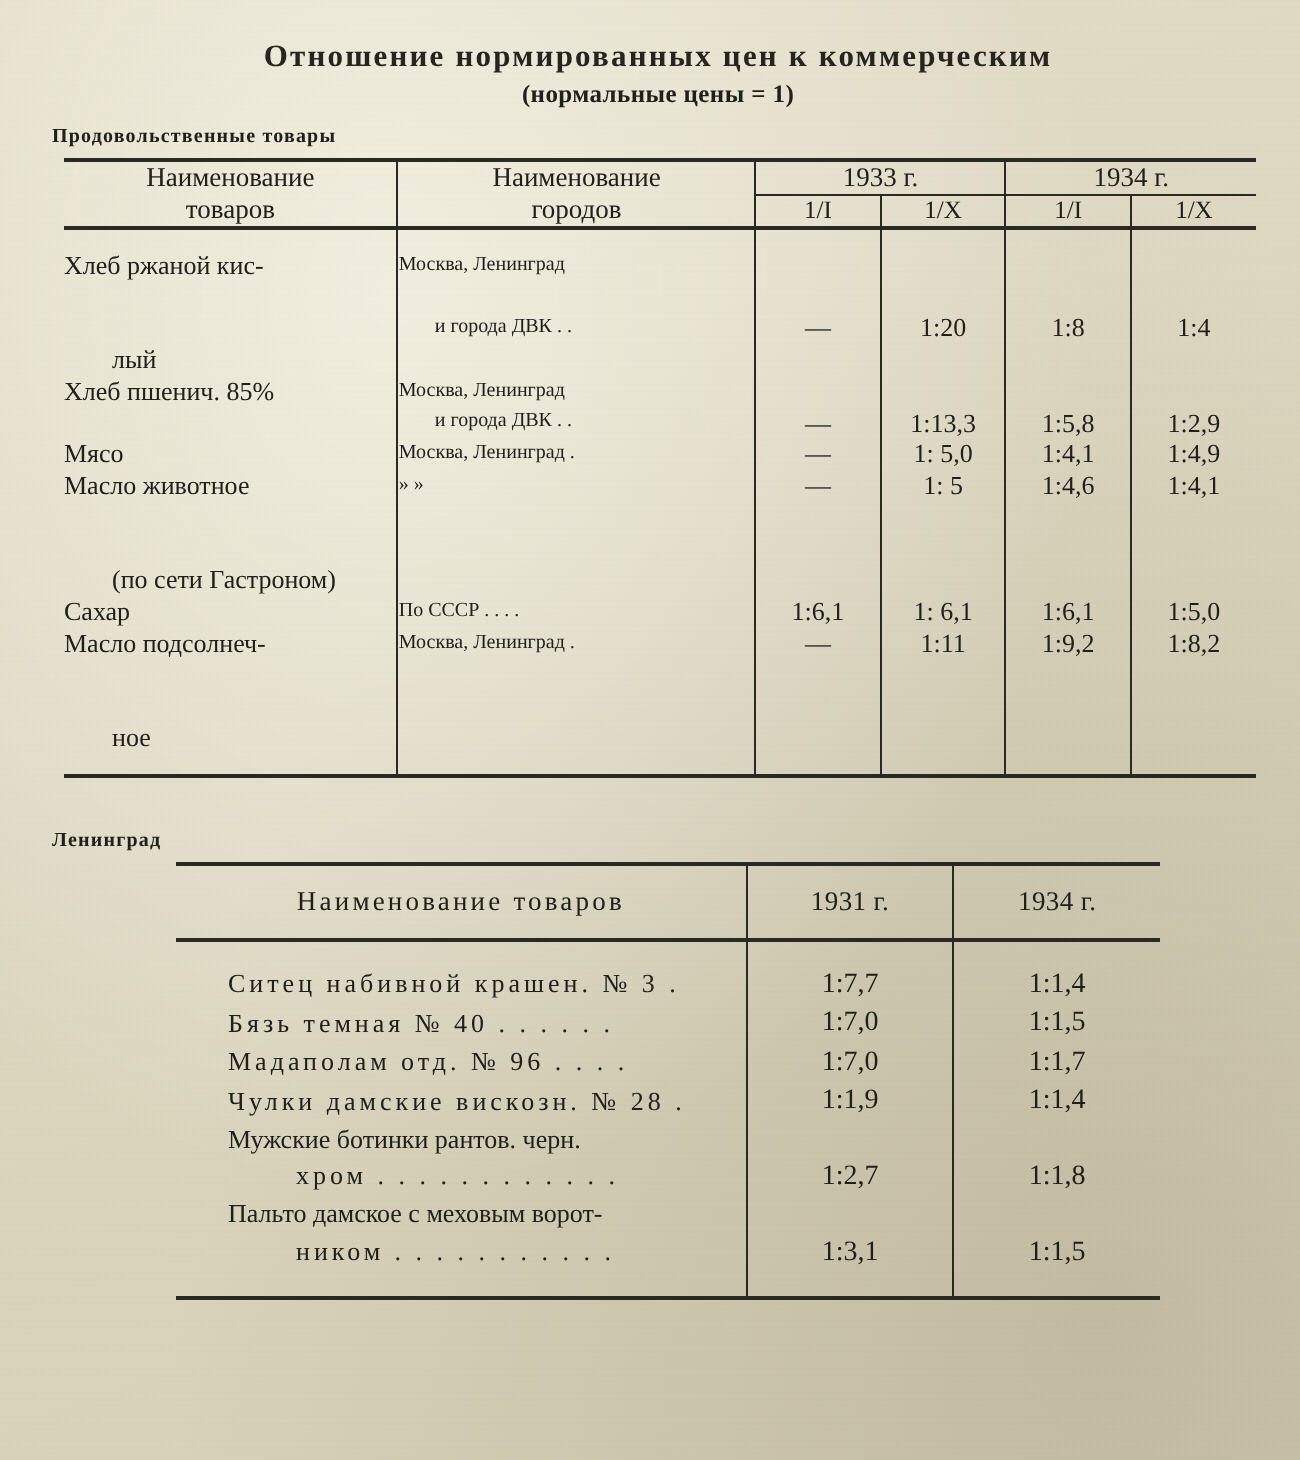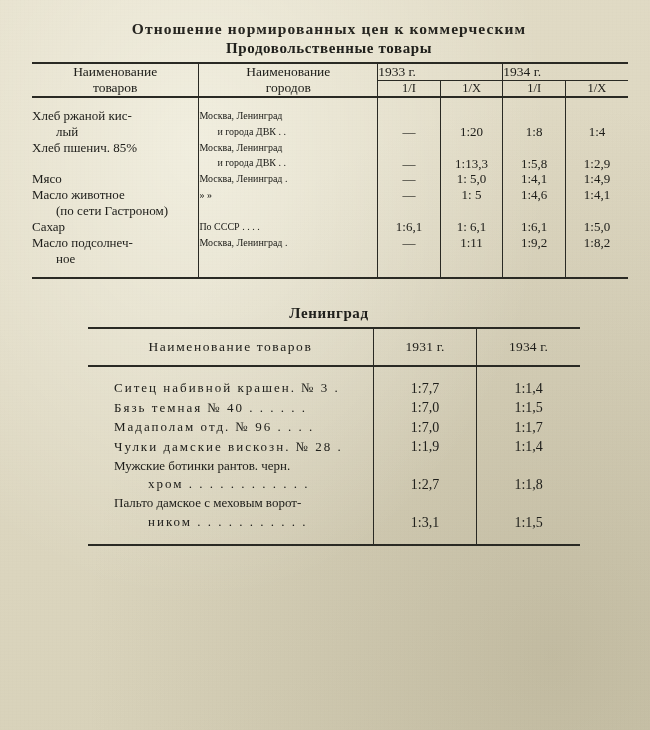--- a/index.html
+++ b/index.html
@@ -47,22 +47,22 @@
     color: #262520;
   }
   .subtitle {
     text-align: center;
     font-size: 12.5px;
     font-weight: bold;
     letter-spacing: .2px;
     margin: 1px 0 8px 0;
   }
   .section-head {
-    text-align: center;
-    font-size: 15px;
+    text-align: left;
+    font-size: 10px;
     font-weight: bold;
     letter-spacing: .6px;
     margin: 2px 0 5px 0;
   }
 
   table {
     border-collapse: collapse;
     width: 100%;
     font-size: 13px;
   }
@@ -81,37 +81,37 @@
     line-height: 1.15;
     padding: 7px 4px 7px 4px;
   }
   .vline-l { border-left: 1.6px solid #2a2a24; }
   .vline-r { border-right: 1.6px solid #2a2a24; }
   .hline-b { border-bottom: 1.6px solid #2a2a24; }
   .hline-b-thick { border-bottom: 2.5px solid #2a2a24; }
   .hline-t-thick { border-top: 2.5px solid #2a2a24; }
 
   .yr {
-    text-align: left;
+    text-align: center;
     font-size: 13.5px;
     padding: 5px 2px 4px 2px;
   }
   .sub {
     text-align: center;
     font-size: 12.5px;
     padding: 3px 2px 3px 2px;
   }
 
   .goods {
     padding: 1px 4px 1px 14px;
     font-size: 13px;
     line-height: 1.22;
     white-space: nowrap;
   }
-  .goods .ind { padding-left: 24px; display: inline-block; }
+  .goods .ind { padding-left: 24px; display: inline-block; margin-top: 31px; }
   .city {
     padding: 1px 6px 1px 12px;
     font-size: 10px;
     line-height: 1.22;
     white-space: nowrap;
   }
   .city .ind { padding-left: 18px; display: inline-block; }
   .num {
     text-align: center;
     font-size: 13px;
@@ -152,20 +152,21 @@
   .dots { letter-spacing: 2px; }
 </style>
 </head>
 <body>
 
 <div class="page"></div>
 
 <div class="content">
 
   <div class="title">Отношение нормированных цен к коммерческим</div>
+  <div class="subtitle">(нормальные цены = 1)</div>
 
   <div class="section-head">Продовольственные товары</div>
 
   <table class="t1">
     <colgroup>
       <col style="width:28%">
       <col style="width:30%">
       <col style="width:10.5%">
       <col style="width:10.5%">
       <col style="width:10.5%">

